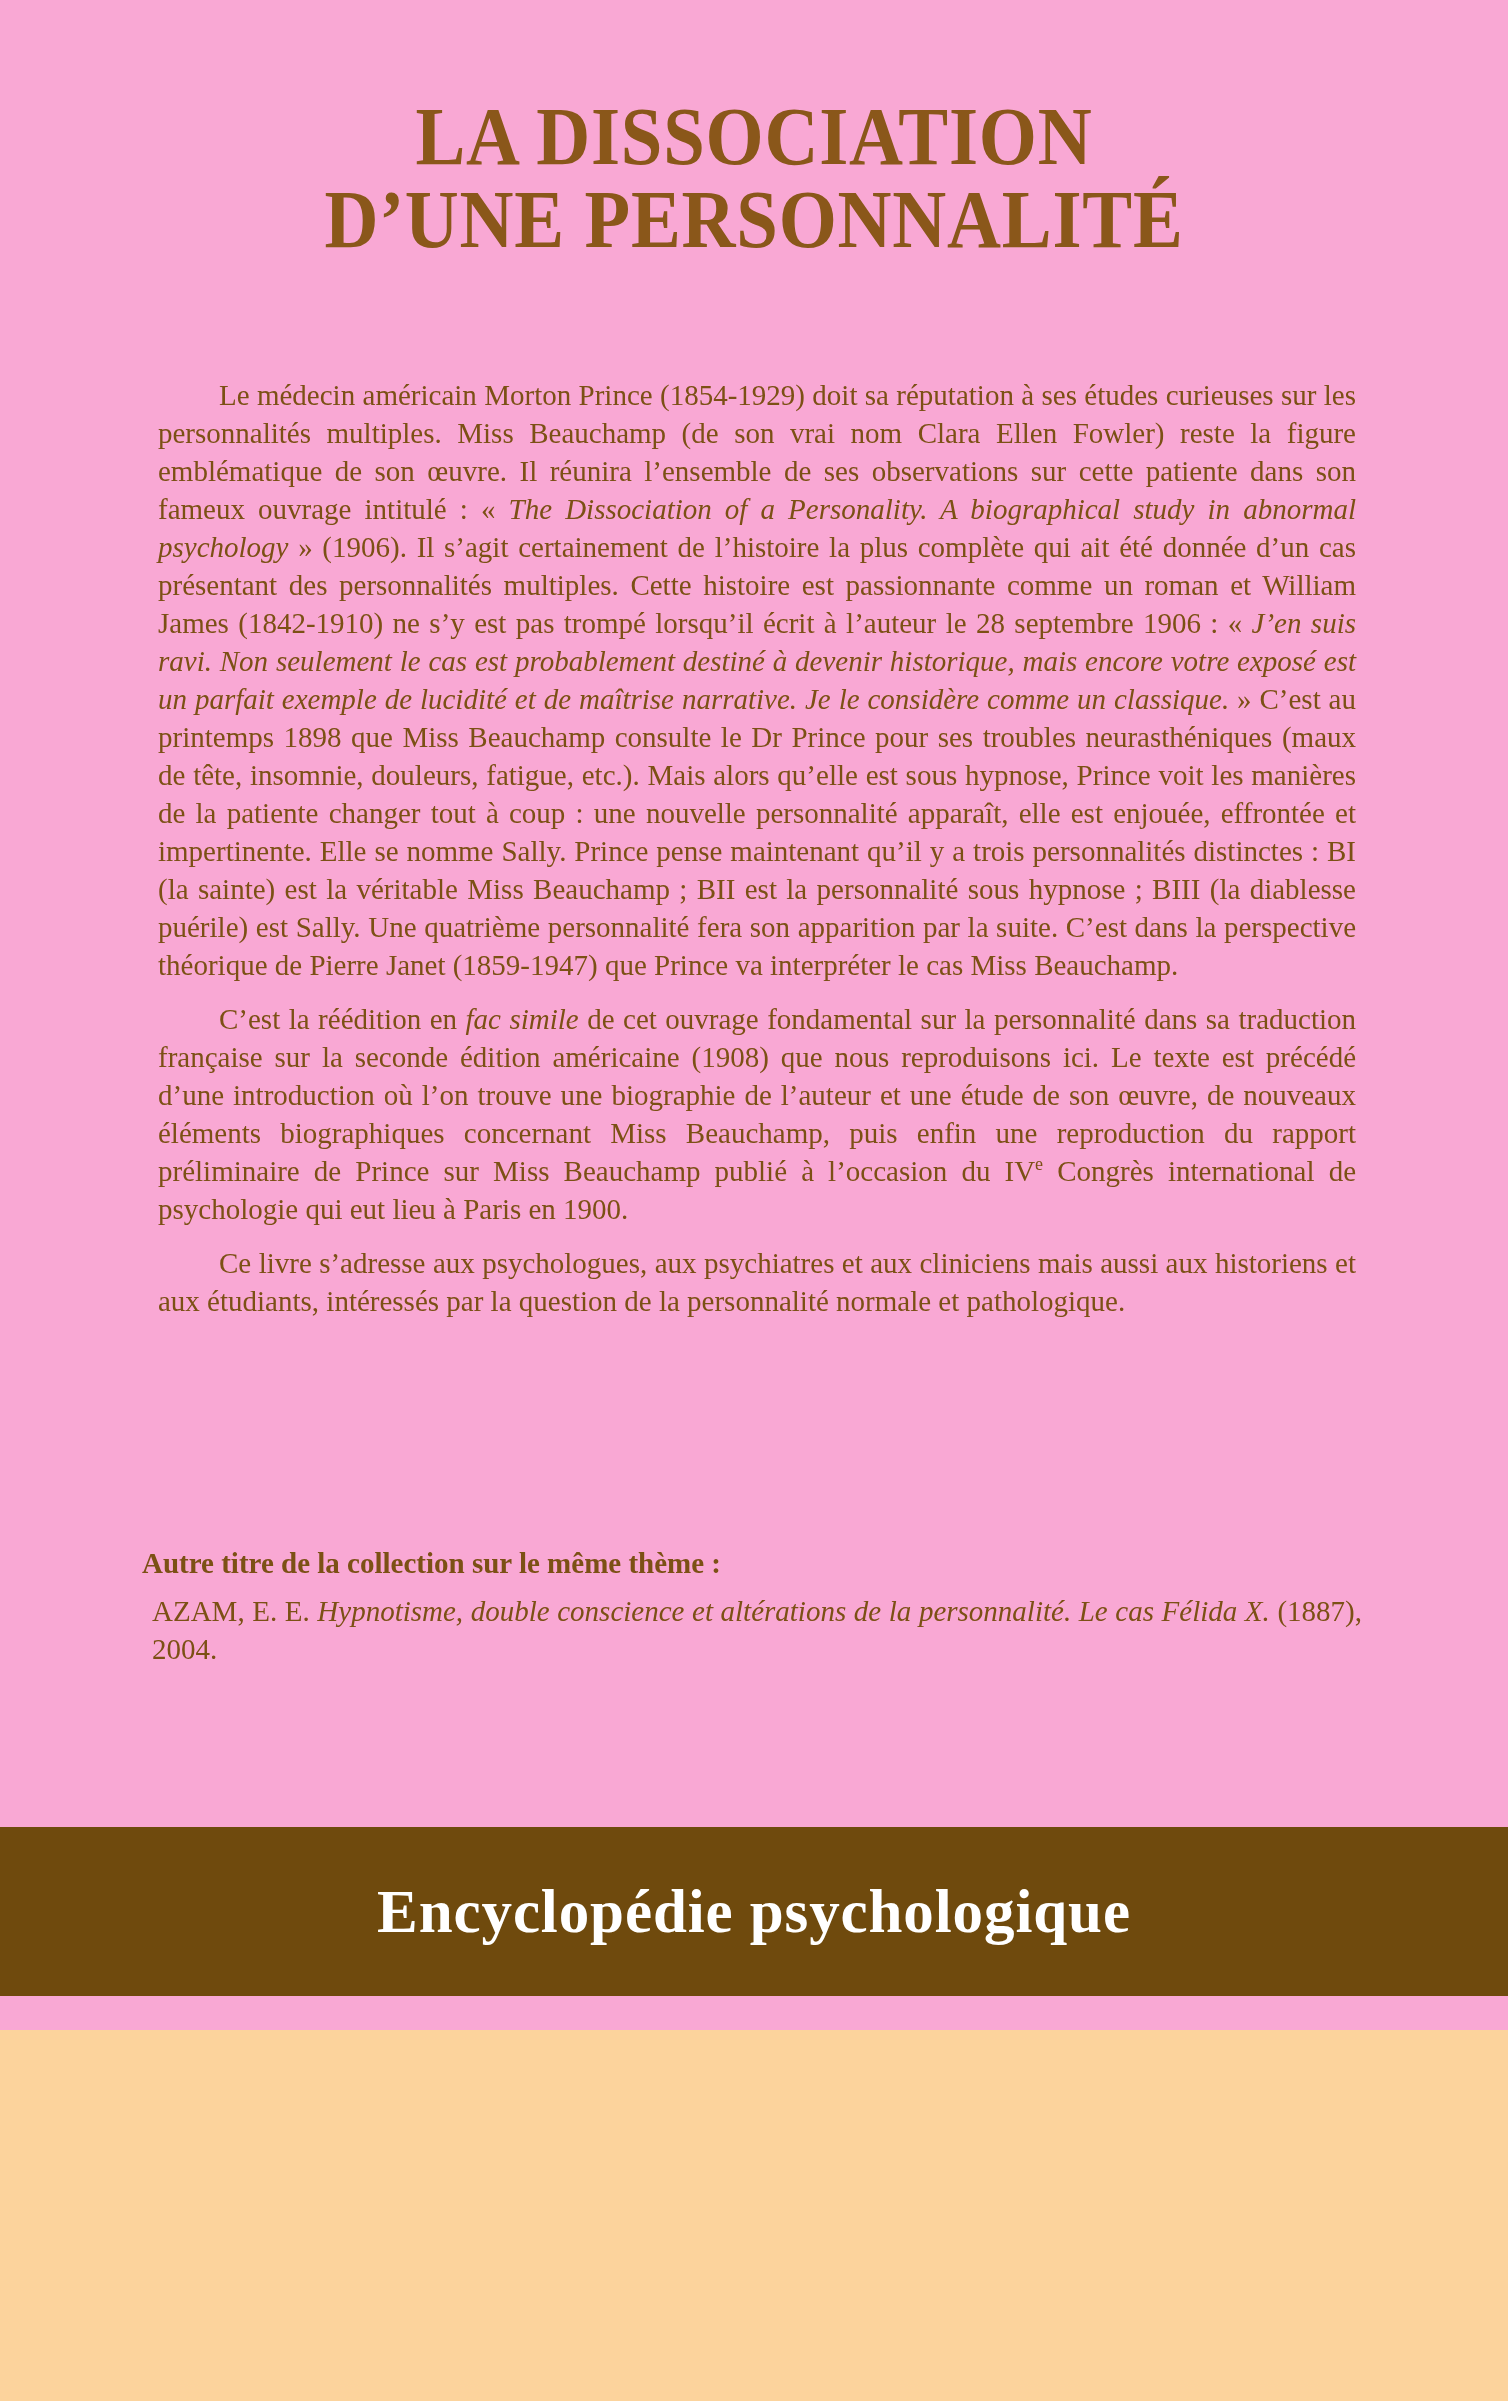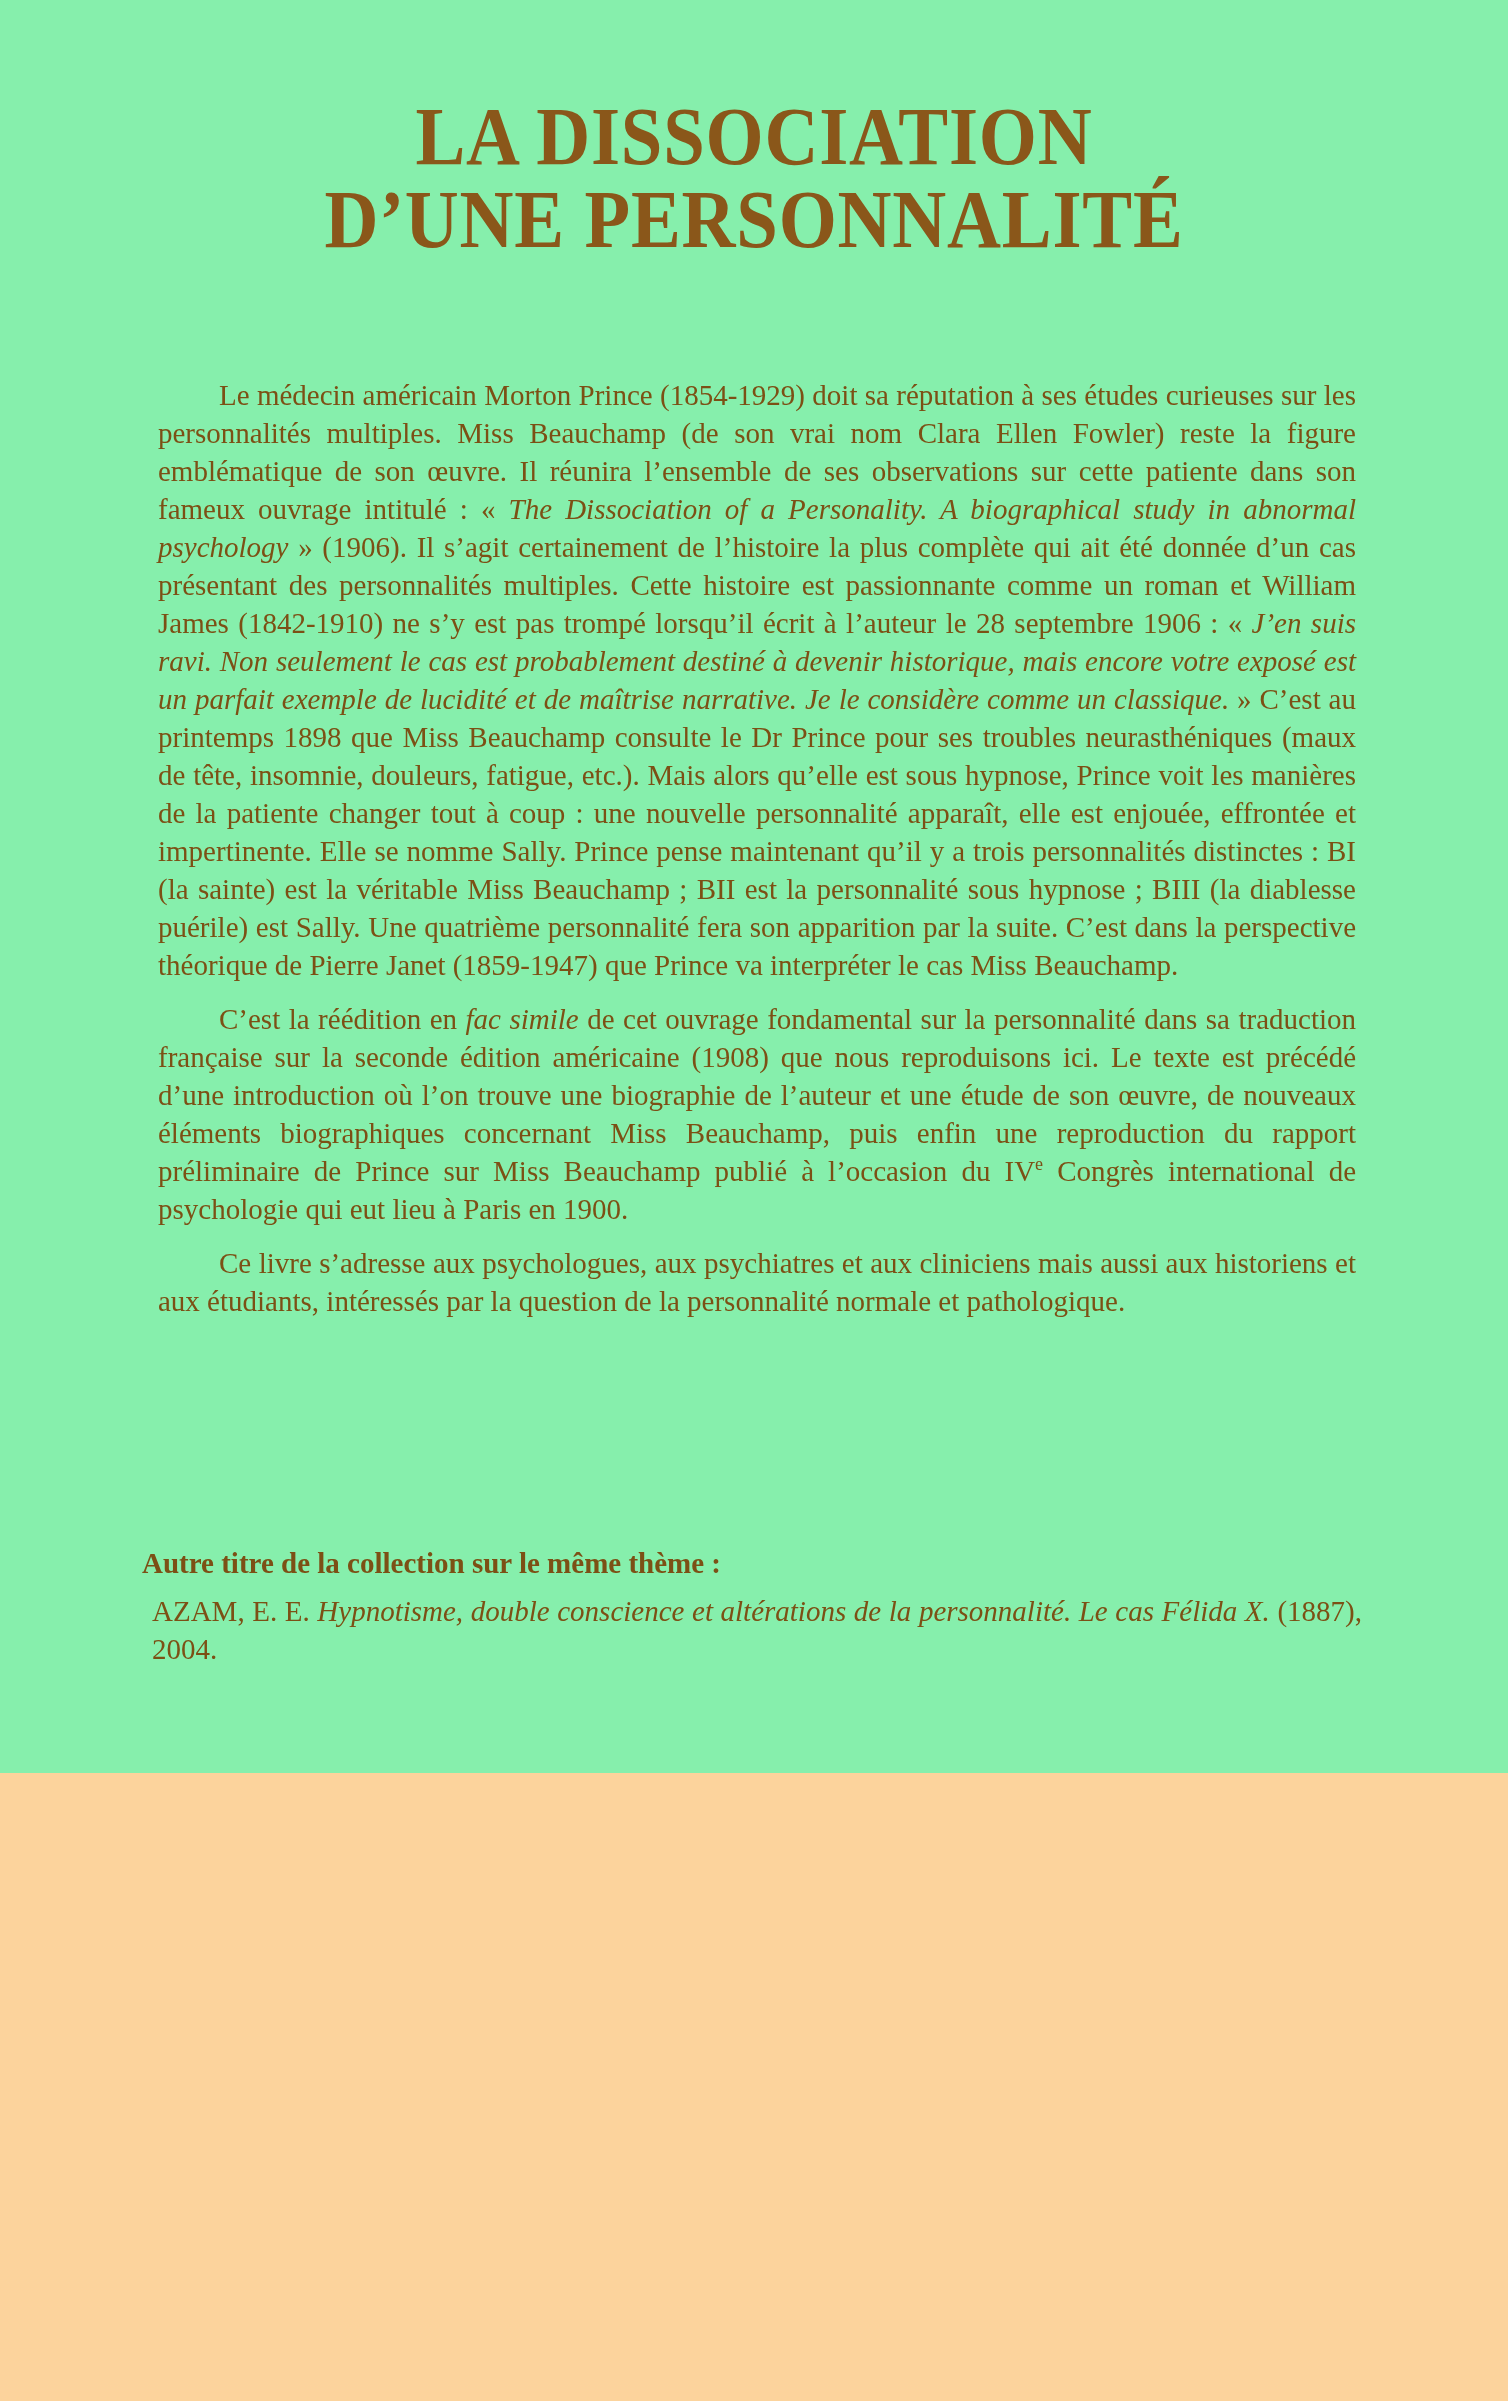--- a/index.html
+++ b/index.html
@@ -1,20 +1,20 @@
 <!DOCTYPE html>
 <html lang="fr" style="font-size:15px"><head>
 <meta charset="utf-8">
 <style>
   html, body { margin: 0; padding: 0; background: #fcd39c; }
   .cover {
     position: relative;
     width: 1508px;
-    height: 1773px;
-    background: #86efac;
+    height: 2030px;
+    background: #f9a8d4;
     font-family: "Liberation Serif", serif;
     overflow: hidden;
   }
   .title {
     position: absolute;
     top: 95px;
     left: 0;
     width: 100%;
     margin: 0;
     text-align: center;

